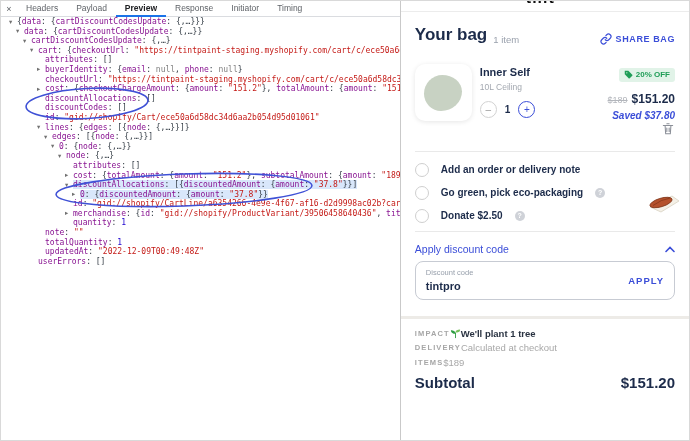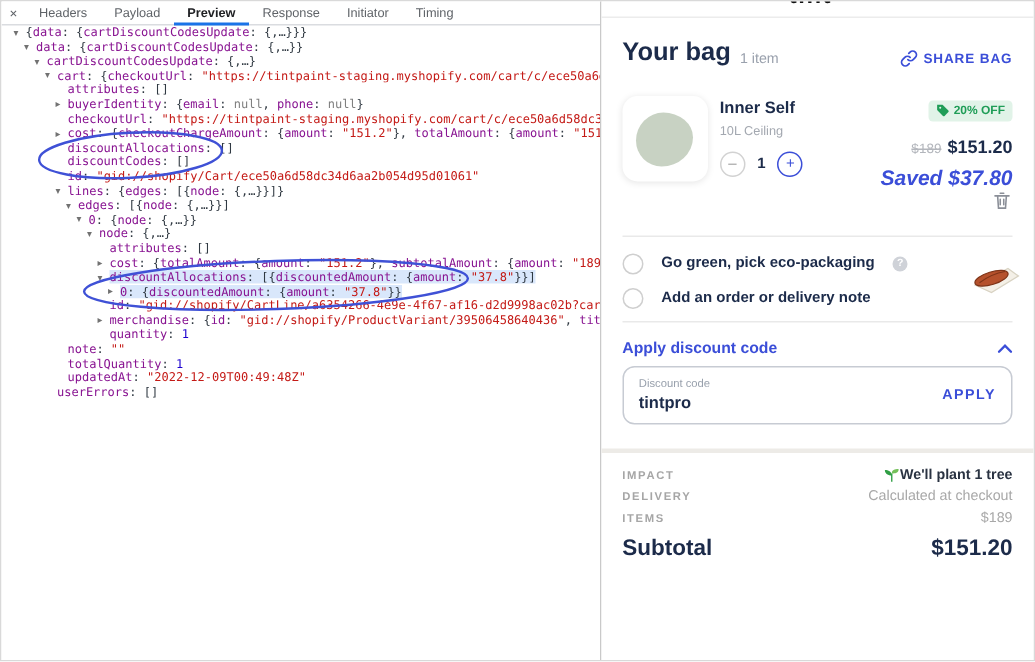--- a/index.html
+++ b/index.html
@@ -48,44 +48,44 @@
   .pvariant { font-size:8.5px; color:#a3a8b0; margin-top:4px; }
   .stepper { margin-top:9px; display:flex; align-items:center; gap:8px; }
   .step-btn { width:17px; height:17px; border-radius:50%; border:1px solid #d2d2d2; color:#9a9a9a; font-size:10px; line-height:15px; text-align:center; cursor:pointer; background:#fff; }
   .step-btn.plus { border-color:#3b4ed8; color:#3b4ed8; }
   .qty { font-size:10px; color:#1c2b4a; font-weight:bold; }
   .pprice { text-align:right; padding-top:1px; }
   .badge { display:inline-flex; align-items:center; gap:3px; background:#e1f3e8; color:#1f9d57; font-size:8px; font-weight:bold; padding:2.5px 5px; border-radius:3px; }
   .prices { margin-top:6px; }
   .price-old { font-size:9px; color:#b3b6bc; text-decoration:line-through; margin-right:4px; }
   .price-new { font-size:12px; font-weight:bold; color:#1c2b4a; }
-  .saved { margin-top:3px; font-size:14px; font-weight:bold; font-style:italic; color:#3b4ed8; }
+  .saved { margin-top:3px; font-size:10px; font-weight:bold; font-style:italic; color:#3b4ed8; }
   .trash { margin-top:3px; cursor:pointer; }
 
   .hr { border-top:1px solid #e9e9e9; margin:0 14px; }
   .hr1 { margin-top:11px; }
   .options { padding:6px 14px 4px; position:relative; }
   .opt-row { display:flex; align-items:center; min-height:23px; gap:12px; }
   .radio { width:14px; height:14px; border-radius:50%; border:1px solid #cfcfcf; background:#fff; flex:none; cursor:pointer; }
   .opt-label { font-size:10px; font-weight:bold; color:#1c2b4a; }
   .qicon { width:10px; height:10px; border-radius:50%; background:#cfd2d8; color:#fff; font-size:7px; font-weight:bold; display:inline-flex; align-items:center; justify-content:center; }
   .opt-sub { font-size:9.5px; color:#a8adb5; margin:2px 0 8px 26px; }
   .sausage { position:absolute; right:8px; bottom:14px; }
 
   .discount { padding:8px 14px 10px; }
   .disc-head { display:flex; align-items:center; justify-content:space-between; padding:3px 0 6px; cursor:pointer; }
-  .disc-title { font-size:10.5px; font-weight:bold; color:#3b4ed8; }
+  .disc-title { font-size:10.5px; font-weight:normal; color:#3b4ed8; }
   .disc-box { border:1px solid #c7cbd3; border-radius:8px; padding:6px 10px 7px; display:flex; align-items:center; }
   .disc-field .flabel { font-size:7.5px; color:#98a0ac; }
   .disc-field .fvalue { font-size:11px; font-weight:bold; color:#1c2b4a; margin-top:3px; }
   .apply { margin-left:auto; font-size:9.5px; font-weight:bold; letter-spacing:1px; color:#3b4ed8; cursor:pointer; }
 
   .foot-band { height:3px; background:#edebe7; margin-top:6px; }
   .summary { padding:7px 14px 0; }
-  .sum-row { display:flex; align-items:center; justify-content:space-between; height:14.5px; }
+  .sum-row { display:flex; align-items:center; height:14.5px; }
   .sum-label { font-size:7.5px; letter-spacing:1.1px; color:#a6a6a6; font-weight:bold; }
   .sum-val { font-size:9.5px; color:#a8a8a8; }
   .sum-val.dark { color:#2a3342; font-weight:bold; display:flex; align-items:center; gap:0; }
   .subtotal { display:flex; align-items:center; justify-content:space-between; padding:4px 14px 0; }
   .subtotal div { font-size:15px; font-weight:bold; color:#1c2b4a; }
 </style>
 </head>
 <body>
 
 <div class="app">
@@ -159,26 +159,31 @@
             </svg>
         </span>
       </div>
     </div>
 
     <div class="hr hr1"></div>
 
     <div class="options">
       <div class="opt-row">
         <span class="radio"></span>
+        <span class="opt-label">Add an order or delivery note</span>
+      </div>
+      <div class="opt-row">
+        <span class="radio"></span>
         <span class="opt-label">Go green, pick eco-packaging</span>
         <span class="qicon">?</span>
       </div>
       <div class="opt-row">
         <span class="radio"></span>
-        <span class="opt-label">Add an order or delivery note</span>
+        <span class="opt-label">Donate $2.50</span>
+        <span class="qicon">?</span>
       </div>
       <svg class="sausage" width="36" height="26" viewBox="0 0 36 26">
         <path d="M5 16L27 5l7 5-18 11z" fill="#f4f0e7" stroke="#d8d2c2" stroke-width="0.8"></path>
         <ellipse cx="16" cy="11.5" rx="11.5" ry="4.2" fill="#b5512c" stroke="#7e3418" stroke-width="0.8" transform="rotate(-17 16 11.5)"></ellipse>
         <path d="M8 14.5q8-6 17-7.5" stroke="#7e3418" stroke-width="0.7" fill="none"></path>
       </svg>
     </div>
 
     <div class="hr"></div>
 

